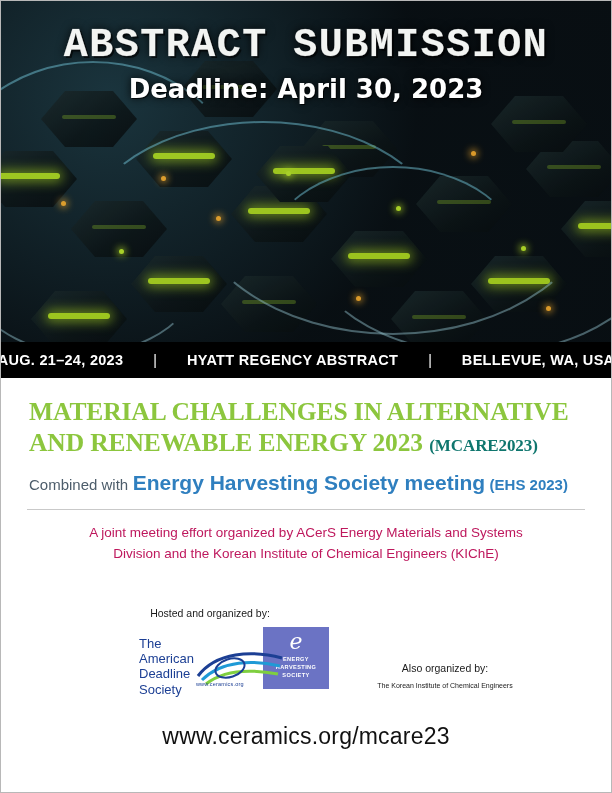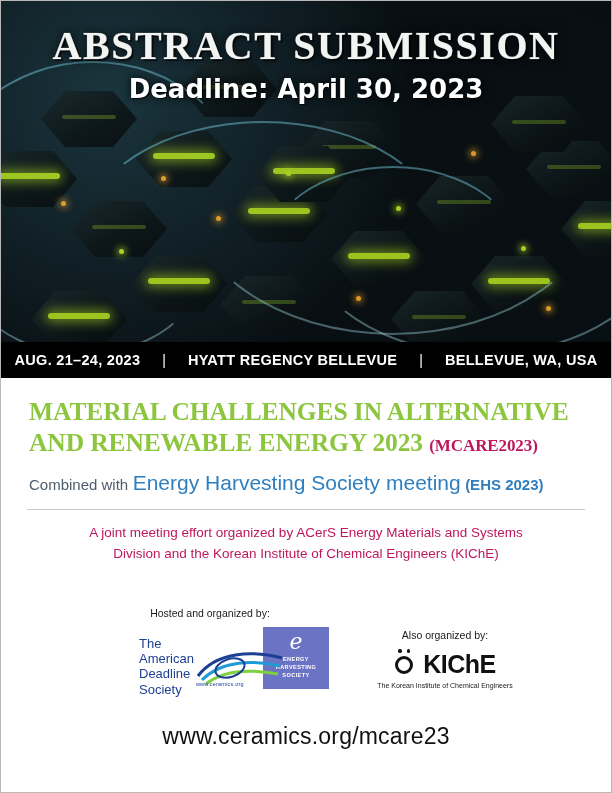--- a/index.html
+++ b/index.html
@@ -96,21 +96,21 @@
 
   .hero-text {
     position: absolute;
     top: 24px;
     left: 0;
     width: 100%;
     text-align: center;
     z-index: 5;
   }
   .abstract-title {
-    font-family: Liberation Serif, serif;
+    font-family: Liberation Mono, monospace;
     font-weight: bold;
     font-size: 40px;
     letter-spacing: 1.5px;
     color: #f2f4f2;
     text-shadow:
       0 0 10px rgba(0,0,0,0.9),
       2px 2px 0 rgba(0,0,0,0.6);
     margin: 0;
     line-height: 1.05;
     -webkit-text-stroke: 0.4px rgba(255,255,255,0.35);
@@ -127,21 +127,21 @@
 
   
   .infobar {
     width: 100%;
     height: 36px;
     background: #000000;
     color: #ffffff;
     display: flex;
     align-items: center;
     justify-content: center;
-    gap: 8px;
+    gap: 16px;
   }
   .infobar span.item {
     font-family: "Liberation Sans", sans-serif;
     font-size: 14.5px;
     font-weight: bold;
     letter-spacing: 0.3px;
     white-space: nowrap;
   }
   .infobar span.sep {
     color: #ffffff;
@@ -161,36 +161,36 @@
     color: #8cc63e;
     line-height: 1.22;
     letter-spacing: -0.1px;
     margin: 0;
     text-align: left;
     padding-left: 2px;
   }
   .title-main .code {
     font-size: 17px;
     font-weight: bold;
-    color: #be185d;
+    color: #0f766e;
   }
   .subtitle-line {
     margin-top: 12px;
     text-align: left;
     padding-left: 2px;
     line-height: 1.2;
   }
   .sub-prefix {
     font-size: 15px;
     color: #4d5d6b;
     font-weight: normal;
   }
   .sub-main {
     font-size: 21px;
-    font-weight: normal;
+    font-weight: bold;
     color: #2f7fbf;
   }
   .sub-code {
     font-size: 15px;
     font-weight: bold;
     color: #2f7fbf;
     text-align: right;
   }
   .rule {
     margin: 14px auto 0 auto;
@@ -385,21 +385,21 @@
 
     <div class="hero-text">
       <h1 class="abstract-title">ABSTRACT SUBMISSION</h1>
       <p class="deadline">Deadline: April 30, 2023</p>
     </div>
   </div>
 
   <div class="infobar">
     <span class="item">AUG. 21–24, 2023</span>
     <span class="sep">|</span>
-    <span class="item">HYATT REGENCY BELLEVUE</span>
+    <span class="item">HYATT REGENCY ABSTRACT</span>
     <span class="sep">|</span>
     <span class="item">BELLEVUE, WA, USA</span>
   </div>
 
   <div class="main">
     <div class="title-main">
       <div>MATERIAL CHALLENGES IN ALTERNATIVE</div>
       <div>
         <span>AND RENEWABLE ENERGY 2023</span>
         <span class="code">(MCARE2023)</span>
@@ -446,30 +446,20 @@
               <div>HARVESTING</div>
               <div>SOCIETY</div>
             </div>
           </div>
         </div>
       </div>
 
       <div class="logo-block">
         <div class="logo-caption">Also organized by:</div>
         <div class="kiche-logo">
-          <div class="kiche-row">
-            <div class="kiche-mark">
-              <div class="umlaut">
-                <i style="left:0;"></i>
-                  <i style="right:0;"></i>
-              </div>
-              <div class="o"></div>
-            </div>
-            <div class="kiche-word">KIChE</div>
-          </div>
           <div class="kiche-sub">The Korean Institute of Chemical Engineers</div>
         </div>
       </div>
 
     </div>
 
     <div class="url">www.ceramics.org/mcare23</div>
   </div>
 
 </div>

